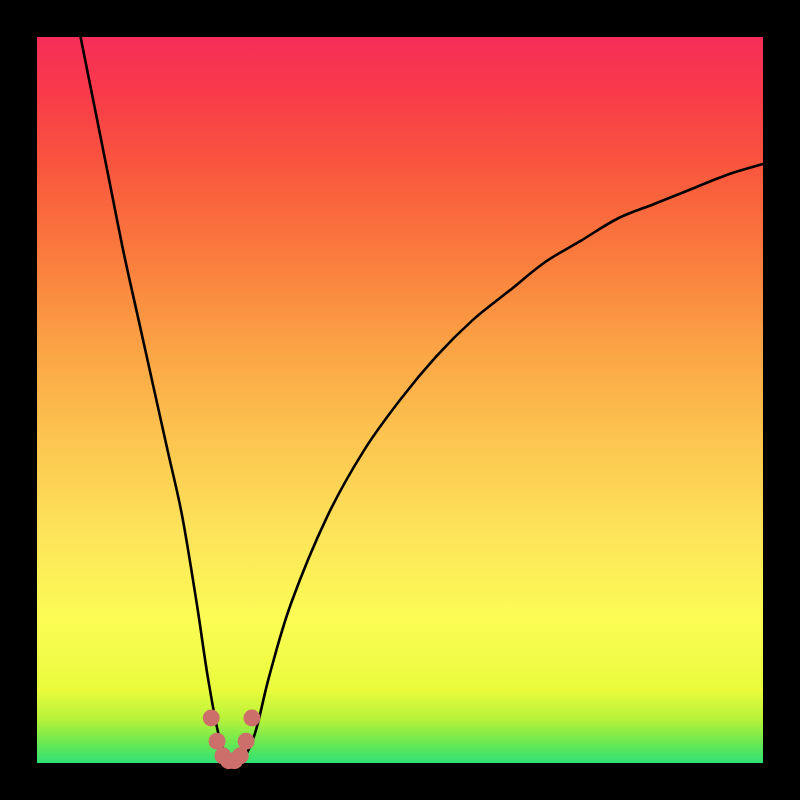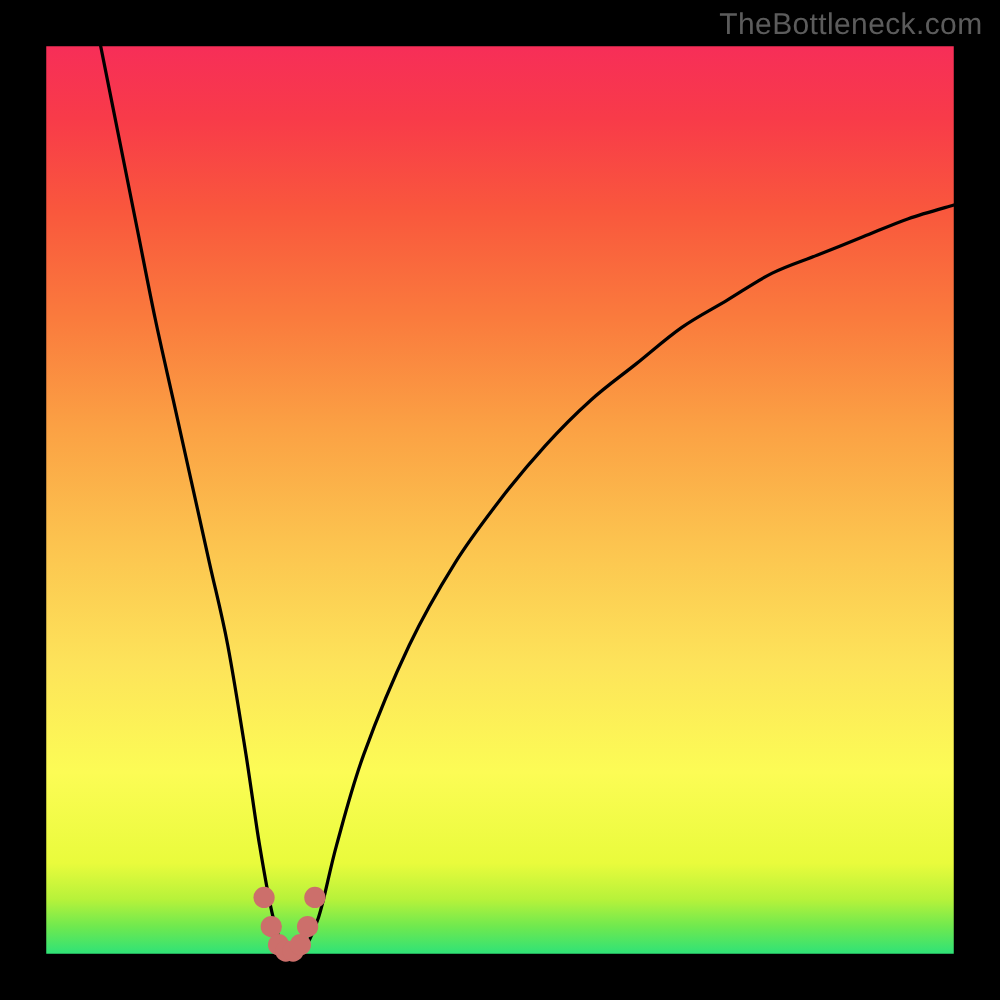--- a/index.html
+++ b/index.html
@@ -72,14 +72,13 @@
         <circle cx="180.05" cy="704.22" r="8.5" fill="#cc6f6b"></circle>
         <circle cx="185.86" cy="718.74" r="8.5" fill="#cc6f6b"></circle>
         <circle cx="191.66" cy="723.82" r="8.5" fill="#cc6f6b"></circle>
         <circle cx="197.47" cy="723.82" r="8.5" fill="#cc6f6b"></circle>
         <circle cx="203.28" cy="718.74" r="8.5" fill="#cc6f6b"></circle>
         <circle cx="209.09" cy="704.22" r="8.5" fill="#cc6f6b"></circle>
         <circle cx="214.90" cy="680.99" r="8.5" fill="#cc6f6b"></circle>
       </g>
   </svg>
 
-  <div class="watermark">TheBottleneck.com</div>
 </div>
 
 </body></html>

